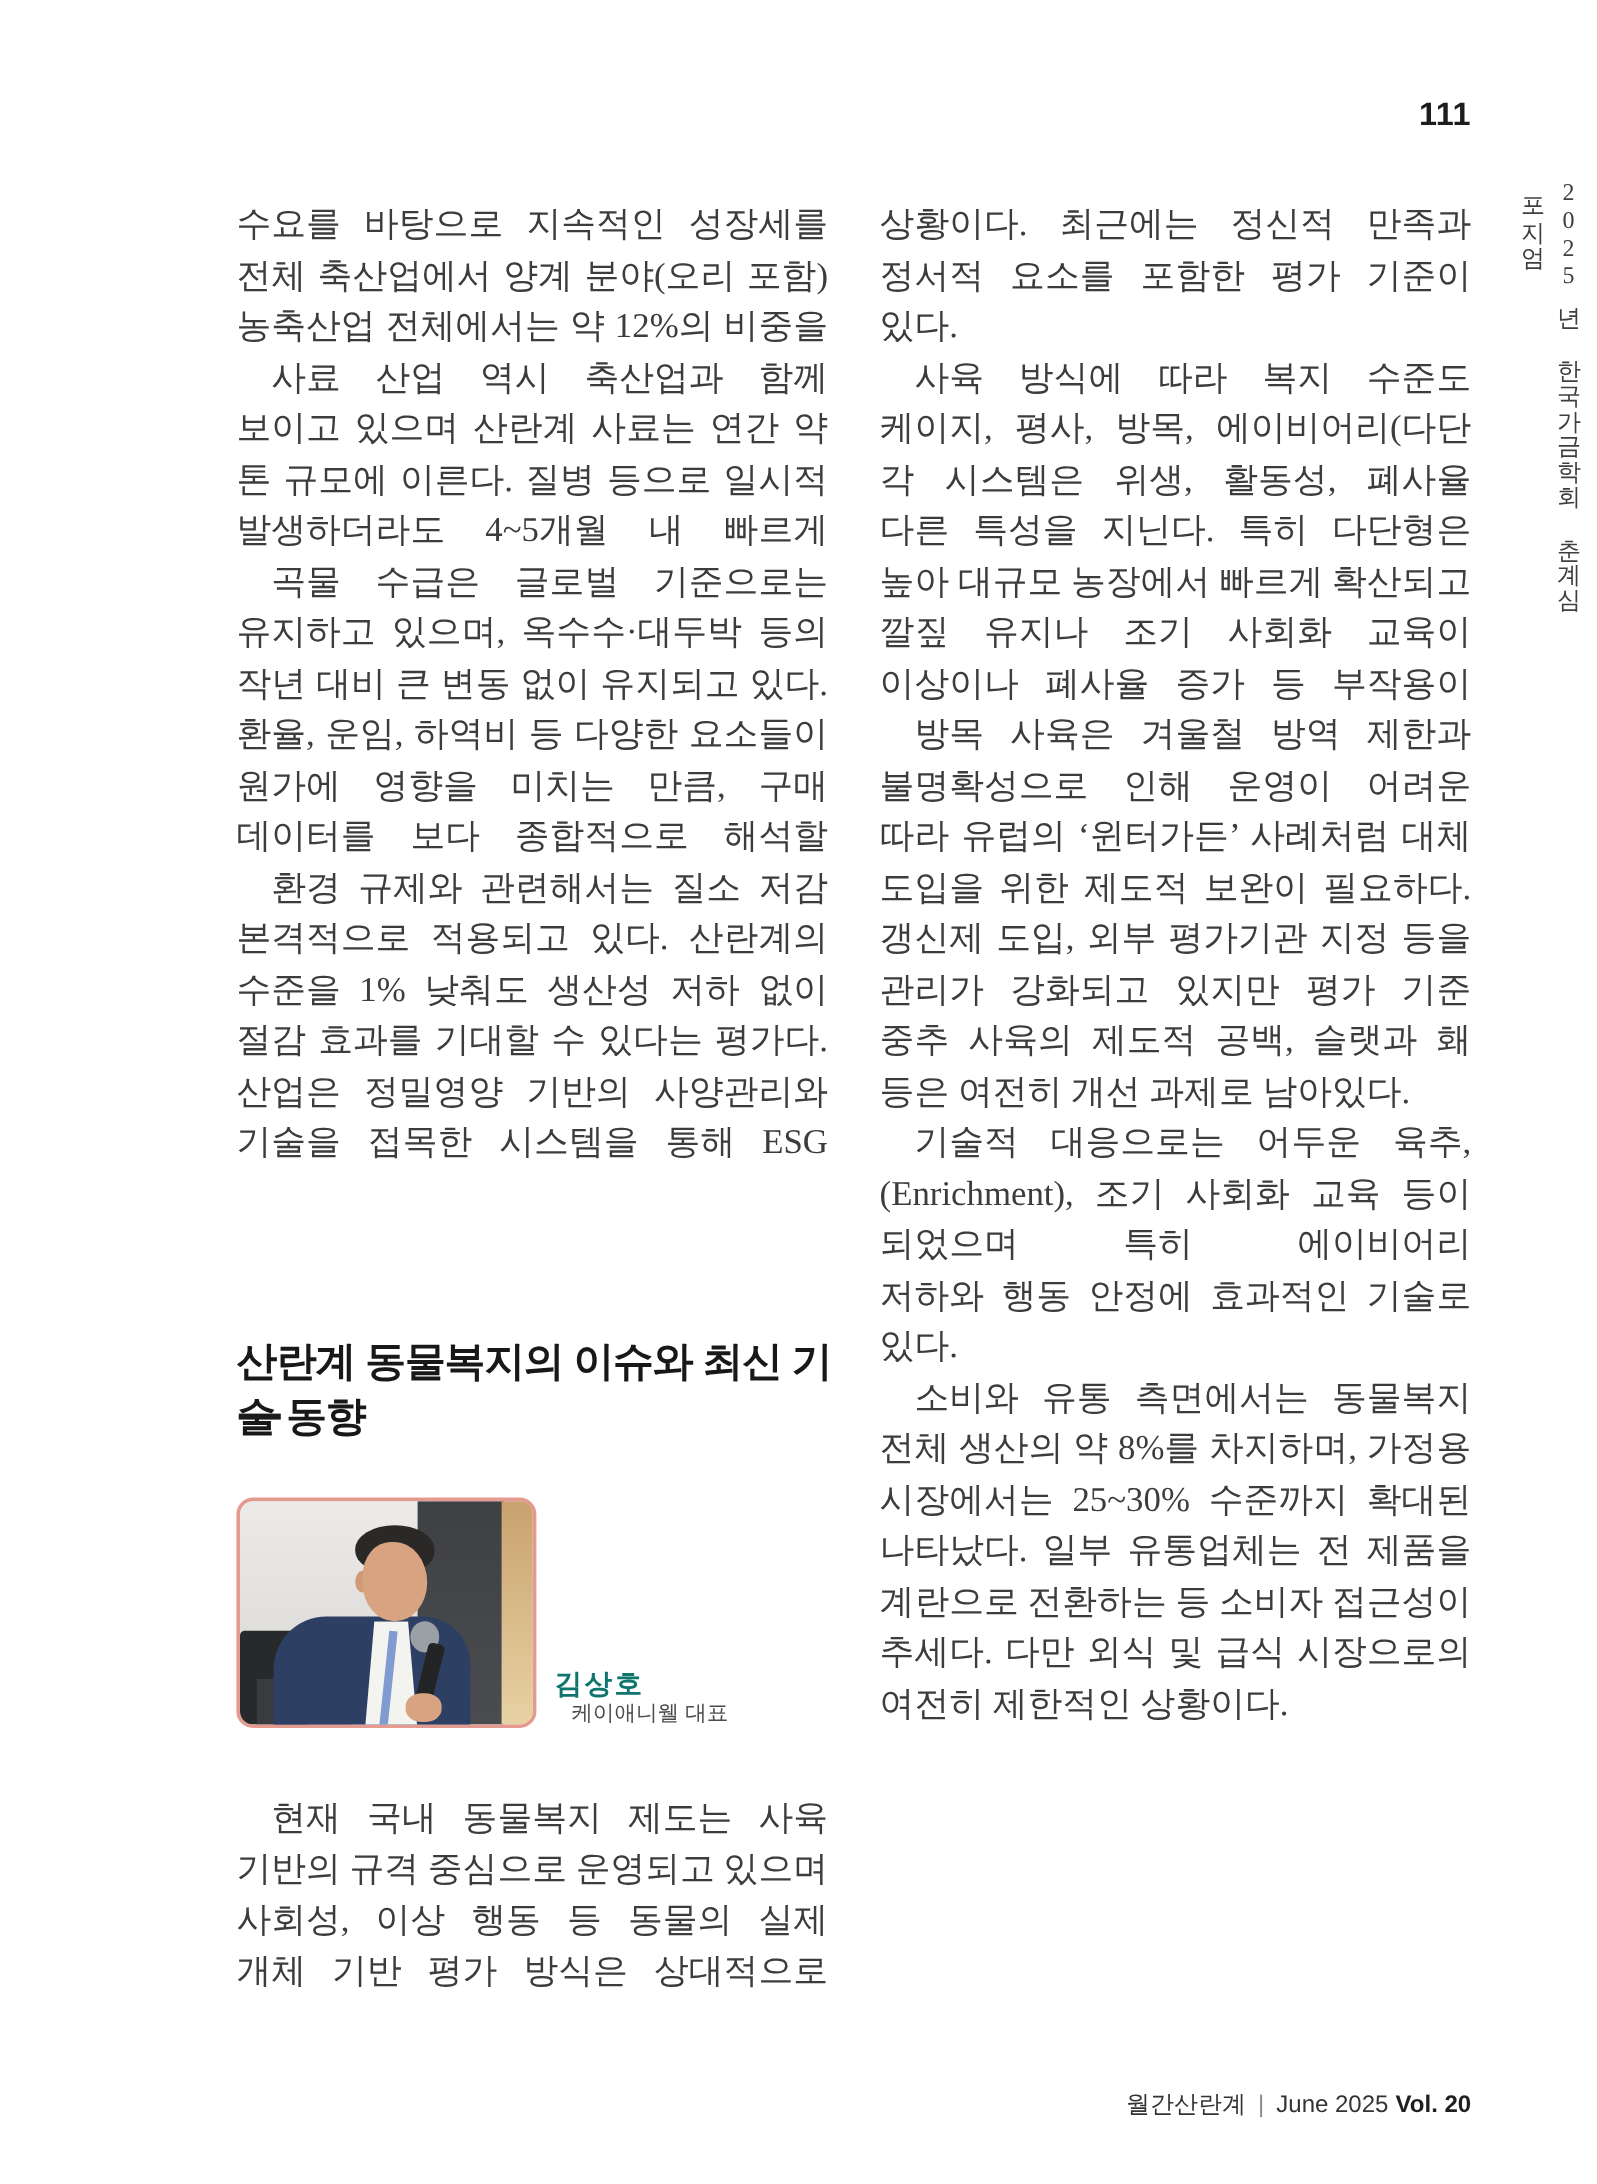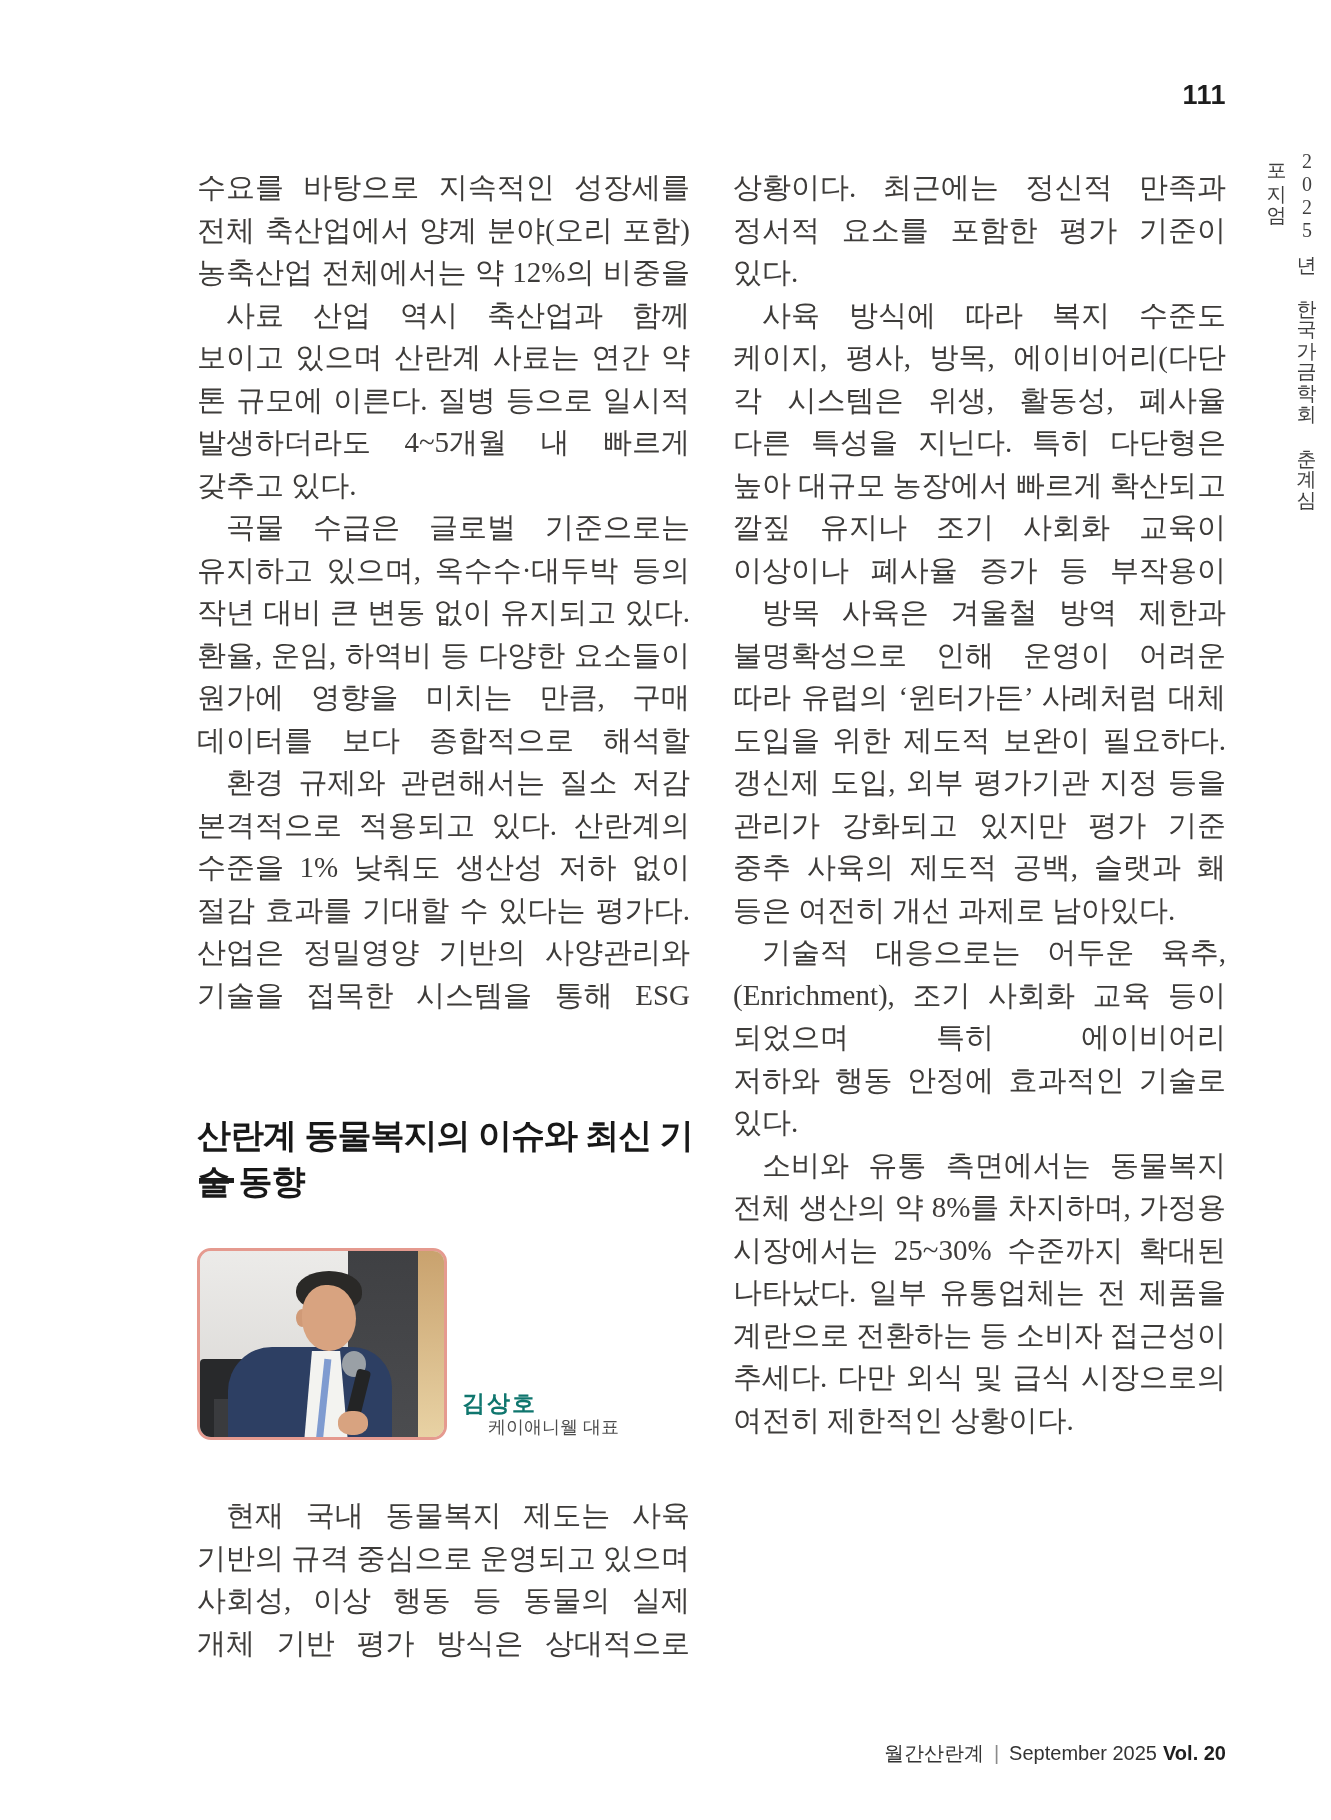--- a/index.html
+++ b/index.html
@@ -55,21 +55,21 @@
   .ph-mic{left:150px;top:118px;width:14px;height:62px;background:#232425;border-radius:4px;transform:rotate(14deg);}
   .ph-michead{left:142px;top:100px;width:24px;height:26px;background:#9aa0a6;border-radius:50%;}
   .ph-hand{left:138px;top:160px;width:30px;height:24px;background:#d8a380;border-radius:45%;}
   
   .speaker-name{
     position:absolute;left:462px;top:1388px;
     font-family:"Liberation Sans","DejaVu Sans",sans-serif;
     font-size:23px;font-weight:700;color:#0f766e;letter-spacing:2px;
   }
   .speaker-title{
-    position:absolute;left:488px;top:1415px;
+    position:absolute;left:476px;top:1415px;
     font-family:"Liberation Sans","DejaVu Sans",sans-serif;
     font-size:18px;color:#4c4c4c;
   }
   
   .footer{
     position:absolute;top:1740px;left:726px;width:500px;text-align:right;
     font-family:"Liberation Sans","DejaVu Sans",sans-serif;font-size:20px;color:#333;
   }
   .footer .divider{color:#8a8a8a;padding:0 10px;font-weight:300;}
   .footer .volume{font-weight:700;color:#1f1f1f;padding-left:6px;}
@@ -84,21 +84,20 @@
   <div class="sidebar-vertical">2025년 한국가금학회 춘계심포지엄</div>
 
   <div class="col col-left" id="col-left">
       <div class="bline">수요를 바탕으로 지속적인 성장세를 이어가고 있다.</div>
       <div class="bline">전체 축산업에서 양계 분야(오리 포함)는 약 30%,</div>
       <div class="bline final">농축산업 전체에서는 약 12%의 비중을 차지한다.</div>
       <div class="bline indent">사료 산업 역시 축산업과 함께 꾸준히 성장세를</div>
       <div class="bline">보이고 있으며 산란계 사료는 연간 약 320만</div>
       <div class="bline">톤 규모에 이른다. 질병 등으로 일시적 감소가</div>
       <div class="bline">발생하더라도 4~5개월 내 빠르게 회복되는 구조를</div>
-      <div class="bline final">갖추고 있다.</div>
       <div class="bline indent">곡물 수급은 글로벌 기준으로는 안정세를</div>
       <div class="bline">유지하고 있으며, 옥수수·대두박 등의 공급량도</div>
       <div class="bline">작년 대비 큰 변동 없이 유지되고 있다. 다만</div>
       <div class="bline">환율, 운임, 하역비 등 다양한 요소들이 실질적인</div>
       <div class="bline">원가에 영향을 미치는 만큼, 구매 담당자들은 시장</div>
       <div class="bline final">데이터를 보다 종합적으로 해석할 필요가 있다.</div>
       <div class="bline indent">환경 규제와 관련해서는 질소 저감 사료 기준이</div>
       <div class="bline">본격적으로 적용되고 있다. 산란계의 경우 단백질</div>
       <div class="bline">수준을 1% 낮춰도 생산성 저하 없이 사료비</div>
       <div class="bline">절감 효과를 기대할 수 있다는 평가다. 향후 양계</div>
@@ -163,16 +162,16 @@
       <div class="bline indent">소비와 유통 측면에서는 동물복지 계란이</div>
       <div class="bline">전체 생산의 약 8%를 차지하며, 가정용 유통</div>
       <div class="bline">시장에서는 25~30% 수준까지 확대된 것으로</div>
       <div class="bline">나타났다. 일부 유통업체는 전 제품을 동물복지</div>
       <div class="bline">계란으로 전환하는 등 소비자 접근성이 높아지는</div>
       <div class="bline">추세다. 다만 외식 및 급식 시장으로의 확대는</div>
       <div class="bline final">여전히 제한적인 상황이다.</div>
     </div>
 
   <div class="footer">
-    <span>월간산란계</span><span class="divider">|</span><span>September 2025</span><span class="volume">Vol. 20</span>
+    <span>월간산란계</span><span class="divider">|</span><span>June 2025</span><span class="volume">Vol. 20</span>
   </div>
 
 </div>
 
 </body></html>

